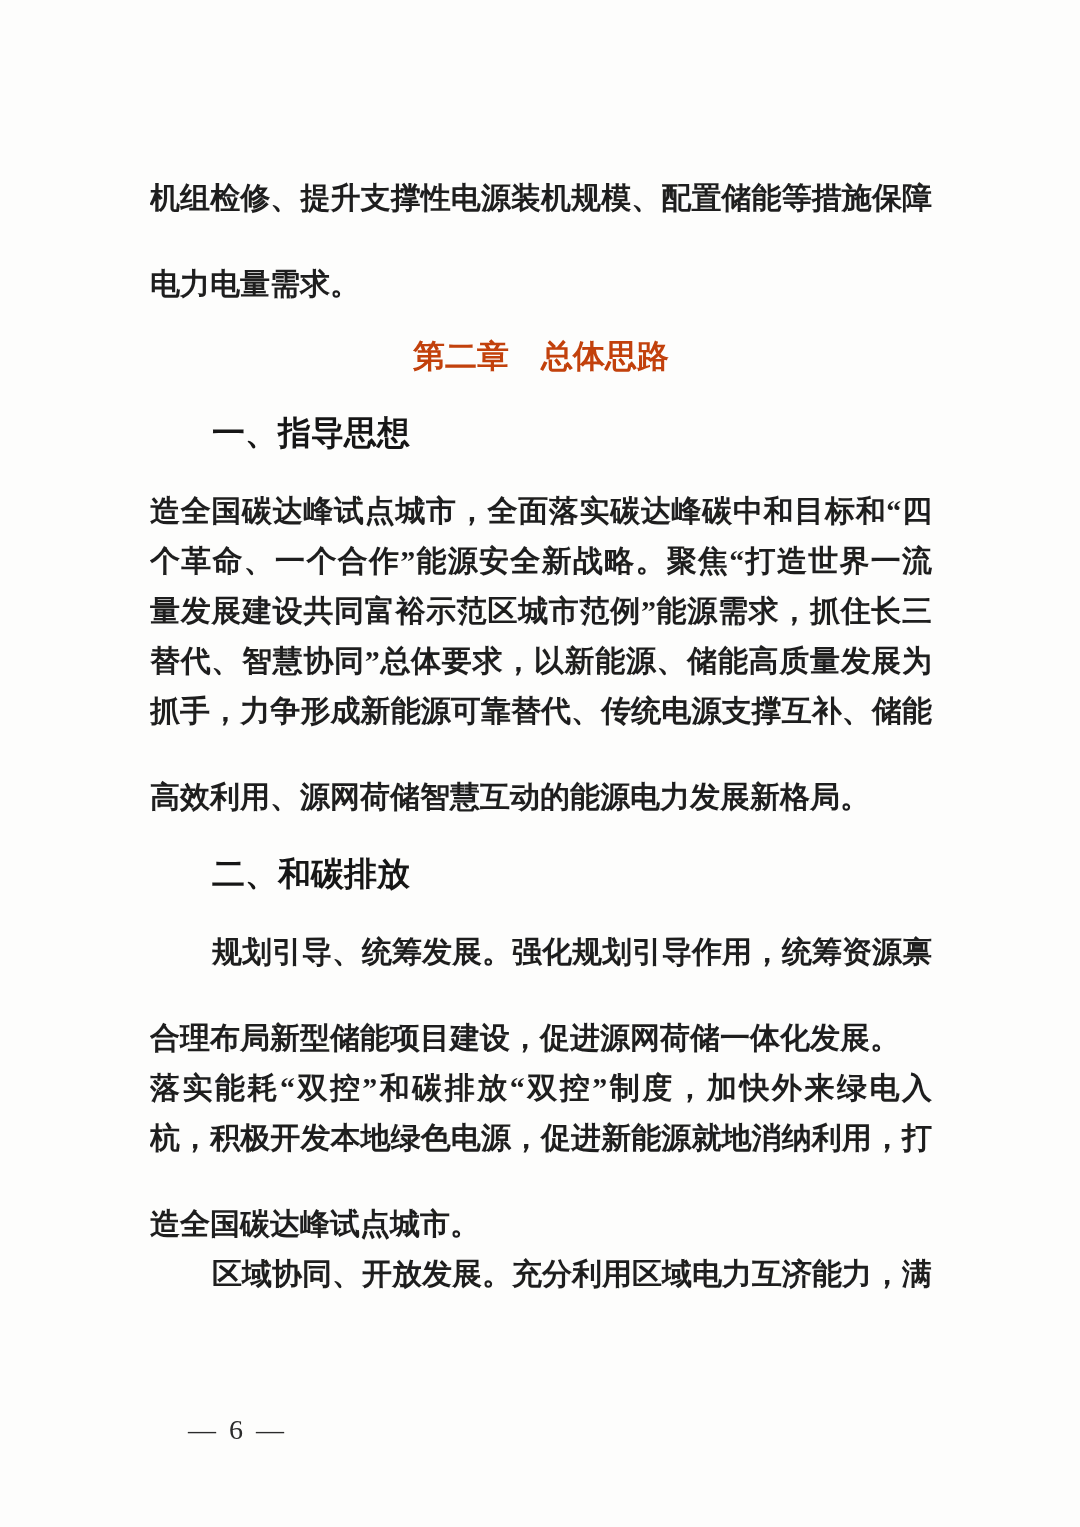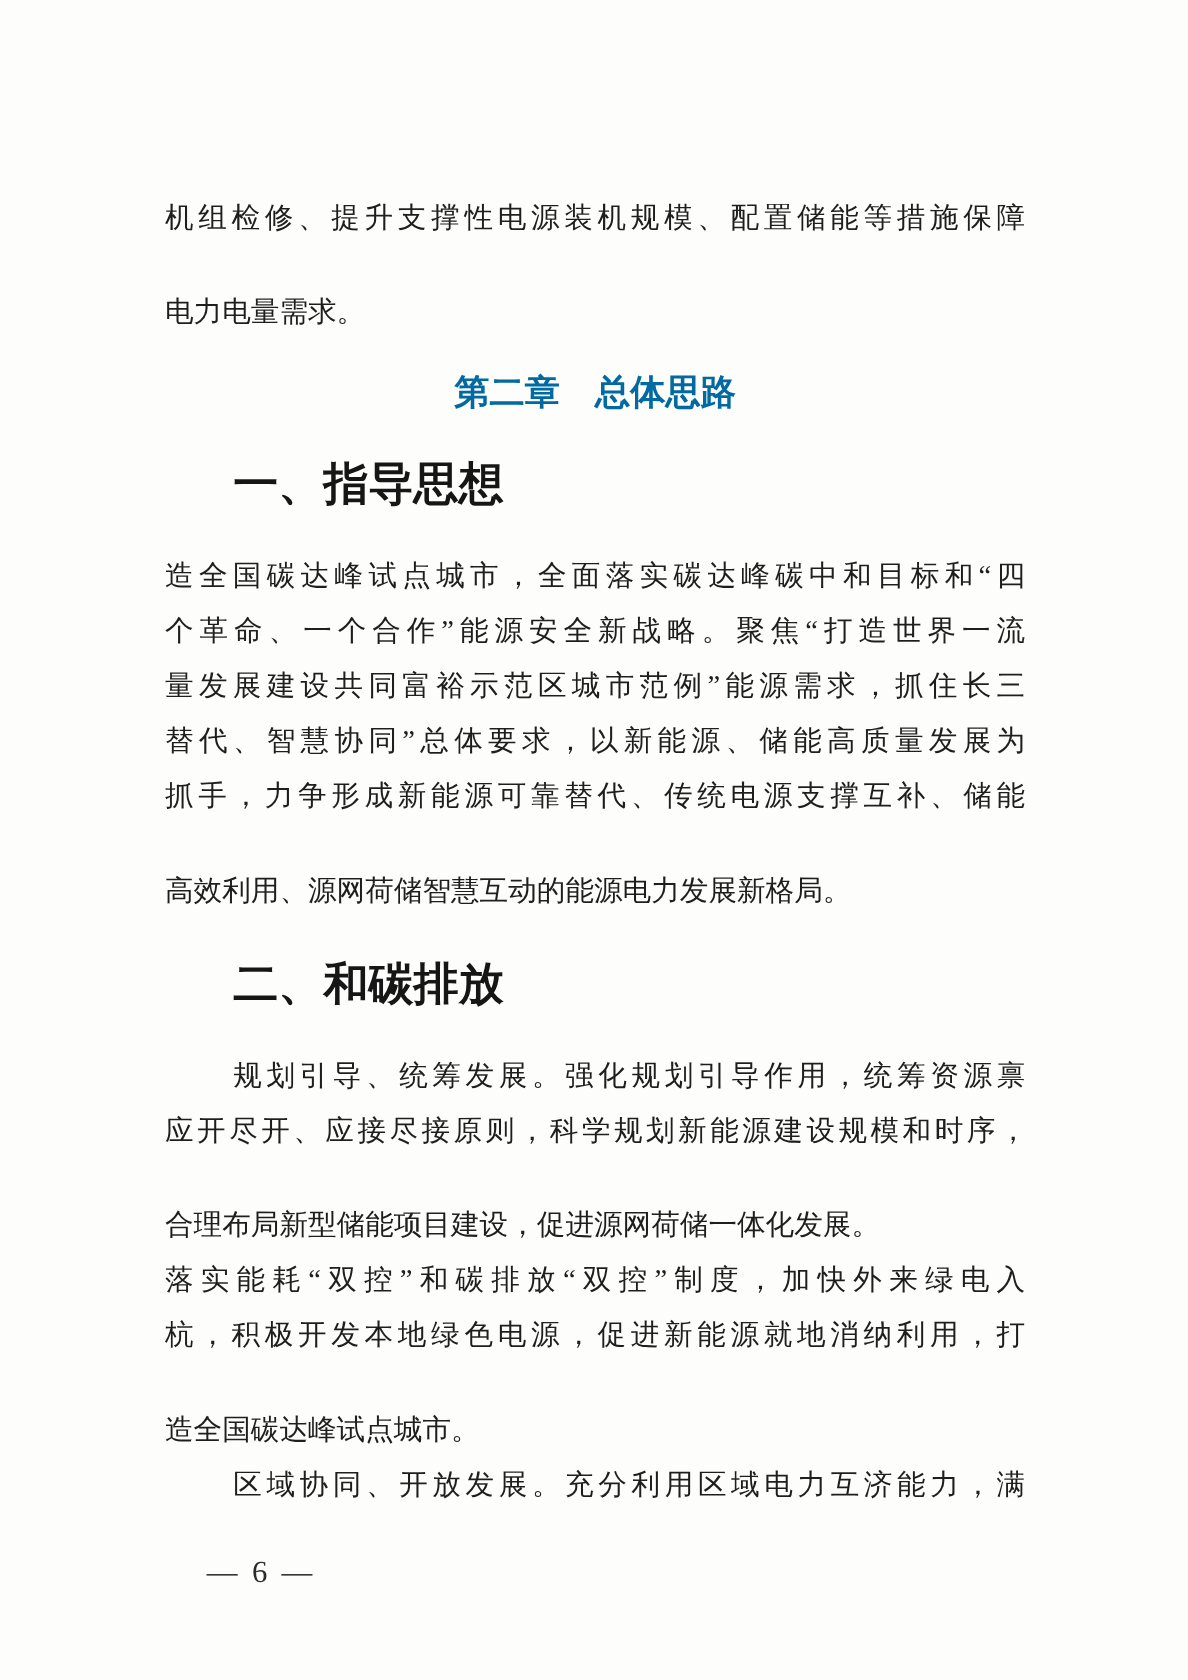--- a/index.html
+++ b/index.html
@@ -13,52 +13,53 @@
     overflow: hidden;
   }
   .content {
     position: absolute;
     left: 150px;
     top: 173px;
     width: 782px;
   }
   .line {
     display: block;
-    font-size: 26px;
+    font-size: 30px;
     line-height: 50px;
     height: 50px;
     text-align: justify;
     text-align-last: justify;
     overflow: hidden;
     white-space: nowrap;
+    font-weight: bold;
   }
   .line.end {
     text-align: left;
     text-align-last: left;
     margin-top: 36px;
   }
   .line.indent { text-indent: 62px; }
   .line.tight  { letter-spacing: -2px; }
   .chapter {
     display: block;
     margin-top: 22px;
     font-family: "Liberation Sans", sans-serif;
     font-weight: 700;
     font-size: 32px;
     line-height: 50px;
     height: 50px;
     text-align: center;
     text-align-last: center;
-    color: #0369a1;
+    color: #c2410c;
   }
   .section-h {
     display: block;
     font-family: "Liberation Sans", sans-serif;
     font-weight: 700;
-    font-size: 41px;
+    font-size: 33px;
     line-height: 50px;
     height: 50px;
     text-indent: 62px;
     text-align: left;
     text-align-last: left;
     color: #161616;
   }
   .footer {
     position: absolute;
     left: 188px;
@@ -91,21 +92,20 @@
       <span class="line">量发展建设共同富裕示范区城市范例”能源需求，抓住长三</span>
       <span class="line">替代、智慧协同”总体要求，以新能源、储能高质量发展为</span>
       <span class="line">抓手，力争形成新能源可靠替代、传统电源支撑互补、储能</span>
       <span class="line end">高效利用、源网荷储智慧互动的能源电力发展新格局。</span>
     </p>
 
     <h2 class="section-h">二、和碳排放</h2>
 
     <p>
       <span class="line indent">规划引导、统筹发展。强化规划引导作用，统筹资源禀</span>
-      <span class="line tight">应开尽开、应接尽接原则，科学规划新能源建设规模和时序，</span>
       <span class="line end">合理布局新型储能项目建设，促进源网荷储一体化发展。</span>
     </p>
 
     <p>
       <span class="line">落实能耗“双控”和碳排放“双控”制度，加快外来绿电入</span>
       <span class="line">杭，积极开发本地绿色电源，促进新能源就地消纳利用，打</span>
       <span class="line end">造全国碳达峰试点城市。</span>
     </p>
 
     <p>

